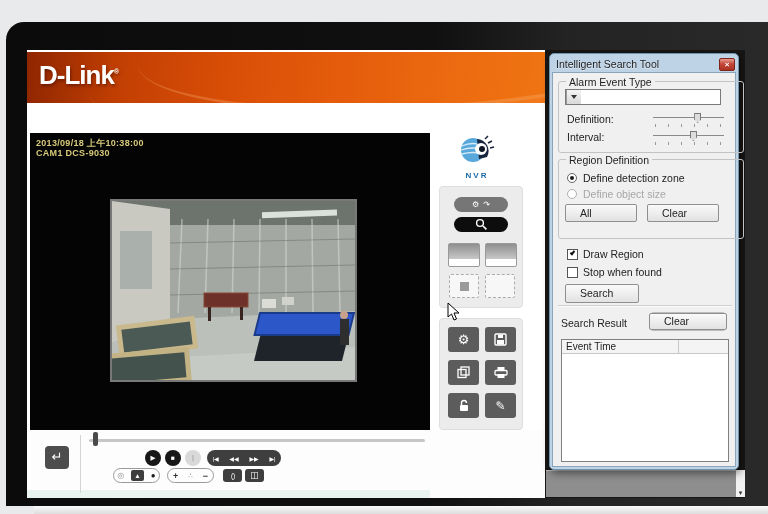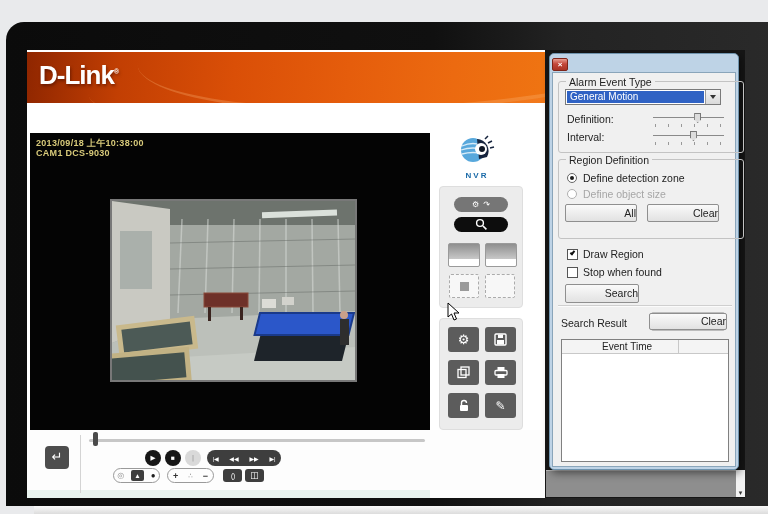--- a/index.html
+++ b/index.html
@@ -157,36 +157,36 @@
   #slider-sensitivity { left:100px; top:40px; }
   #slider-interval { left:100px; top:58px; }
 
   
   .radio { position:absolute; width:10px; height:10px; border-radius:50%; background:#fff; border:1px solid #666; }
   .radio .dot { position:absolute; left:2px; top:2px; width:4px; height:4px; border-radius:50%; background:#1d1d1d; }
   .radio.disabled { border-color:#b0b0b0; }
 
   
   .win-btn { position:absolute; height:18px; background:linear-gradient(#fafafa,#e2e2e2);
-    border:1px solid #8f8f8f; border-radius:2px; font-size:10.5px; color:#222; text-align:right;
-    line-height:16px; cursor:pointer; font-family:"Liberation Sans",sans-serif; }
+    border:1px solid #8f8f8f; border-radius:2px; font-size:10.5px; color:#222; text-align:left;
+    line-height:16px; cursor:pointer; font-family:"Liberation Sans",sans-serif;padding-left:14px; }
   .win-btn.disabled { color:#a9a9a9; border-color:#bcbcbc; background:#ededed; cursor:default;margin-top:28px; }
 
   
   .chk { position:absolute; width:11px; height:11px; background:#fff; border:1px solid #555; }
   .chk .mark { position:absolute; left:2px; top:1px; width:5px; height:3px;
     border-left:2px solid #111; border-bottom:2px solid #111; transform:rotate(-50deg); }
   .chk-label { position:absolute; font-size:10.5px; color:#222; }
 
   #result-sep { position:absolute; left:5px; top:232px; width:174px; height:2px;
     border-top:1px solid #cfcfcf; border-bottom:1px solid #fbfbfb; }
   #listbox { position:absolute; left:8px; top:266px; width:168px; height:123px; background:#fff;
     border:1px solid #808080; }
   #list-header { height:14px; background:#f4f4f4; border-bottom:1px solid #c8c8c8; position:relative; }
-  #list-header .hdr-text { font-size:10px; color:#222; padding-left:4px; line-height:14px;margin-left:36px; }
+  #list-header .hdr-text { font-size:10px; color:#222; padding-left:4px; line-height:14px; }
   #list-header .col-div { position:absolute; left:116px; top:0; width:1px; height:14px; background:#c8c8c8; }
 </style>
 </head>
 <body>
 
 <div id="laptop">
   <div id="webcam"></div>
 </div>
 <div id="laptop-base"></div>
 
@@ -356,29 +356,29 @@
 
   <div id="right-backdrop">
     <div id="gray-bar"></div>
     <div id="scrollbar">
       <div id="scroll-arrow">▾</div>
     </div>
   </div>
 
   <div id="dialog">
     <div id="dialog-title-row">
+      <span id="dialog-title">Intelligent Search Tool</span>
       <div id="dialog-close">×</div>
     </div>
     <div id="dialog-body">
 
       <div class="groupbox" id="group-alarm">
         <span class="legend">Alarm Event Type</span>
       </div>
       <div id="combo">
-        <div id="combo-sel">General Motion</div>
         <div id="combo-btn">
             <i></i>
           </div>
       </div>
       <span class="dlabel" style="left:14px; top:40px;">Definition:</span>
       <div class="slider" id="slider-sensitivity">
         <div class="track"></div>
         <div class="thumb" style="left: 58%;"></div>
         <div class="ticks"></div>
       </div>

